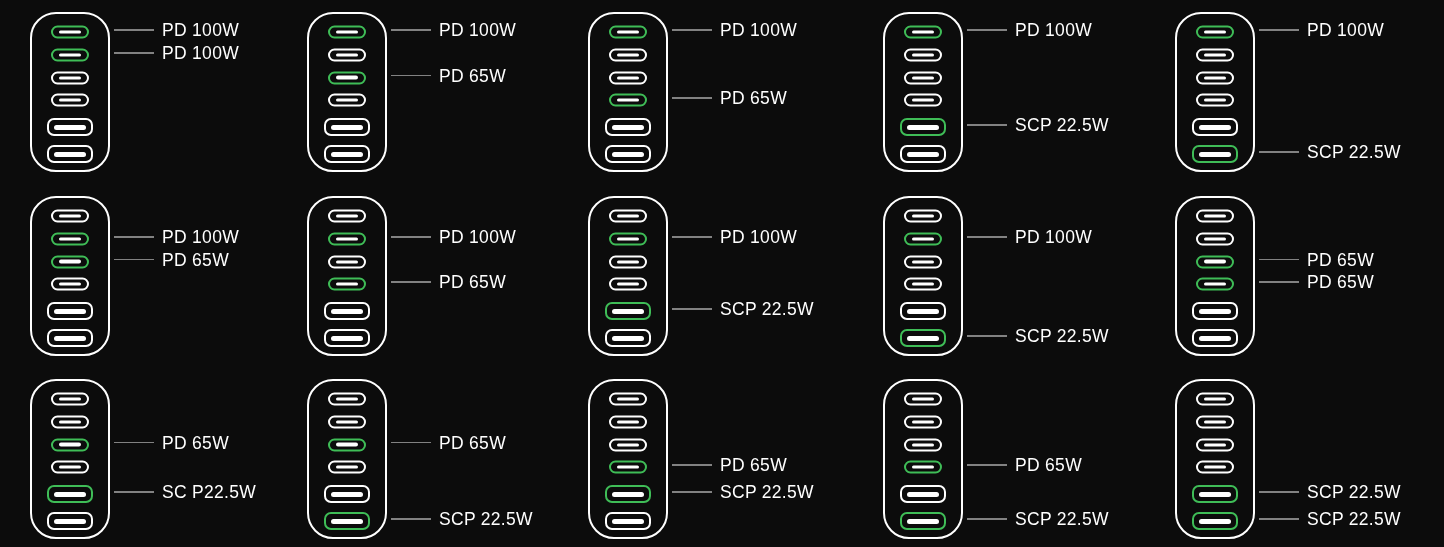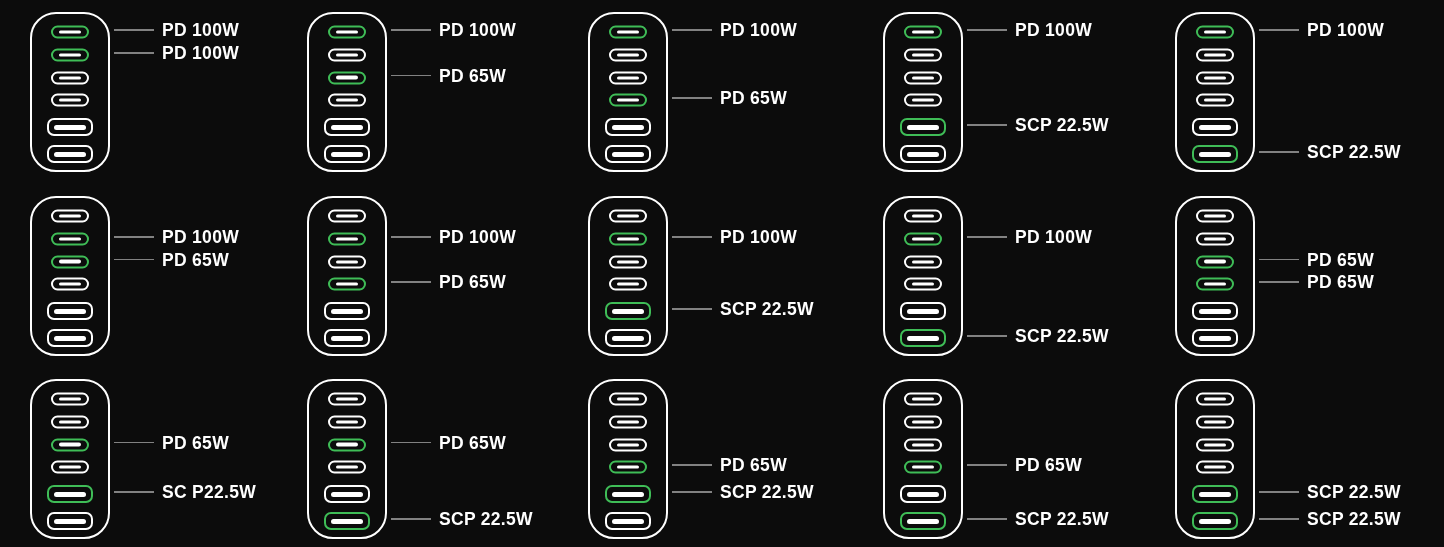--- a/index.html
+++ b/index.html
@@ -70,21 +70,21 @@
   .callout {
     position: absolute;
     height: 1.5px;
     background: var(--line-gray, #828282);
   }
   .plabel {
     position: absolute;
     height: 22px;
     line-height: 22px;
     font-size: 17.5px;
-    font-weight: bold;
+    font-weight: normal;
     color: var(--label-white, #ffffff);
     letter-spacing: 0.3px;
     white-space: nowrap;
   }
 </style>
 </head>
 <body style="background: rgb(12, 12, 12);">
 
 <div id="charger-grid">
     <div class="cell" style="left: 0px; top: 0px;">

